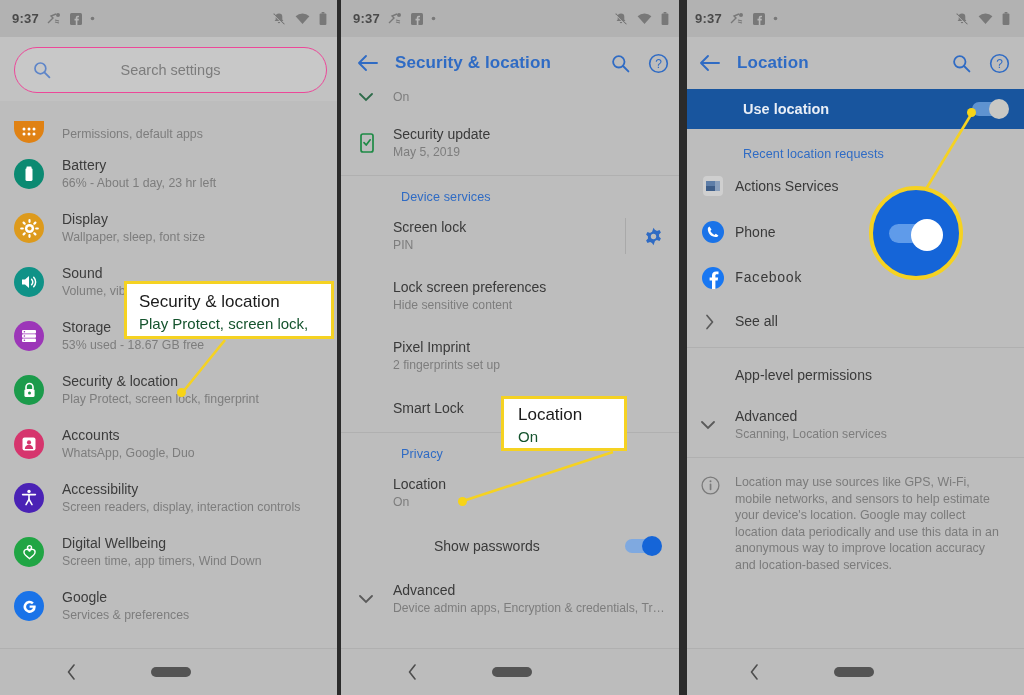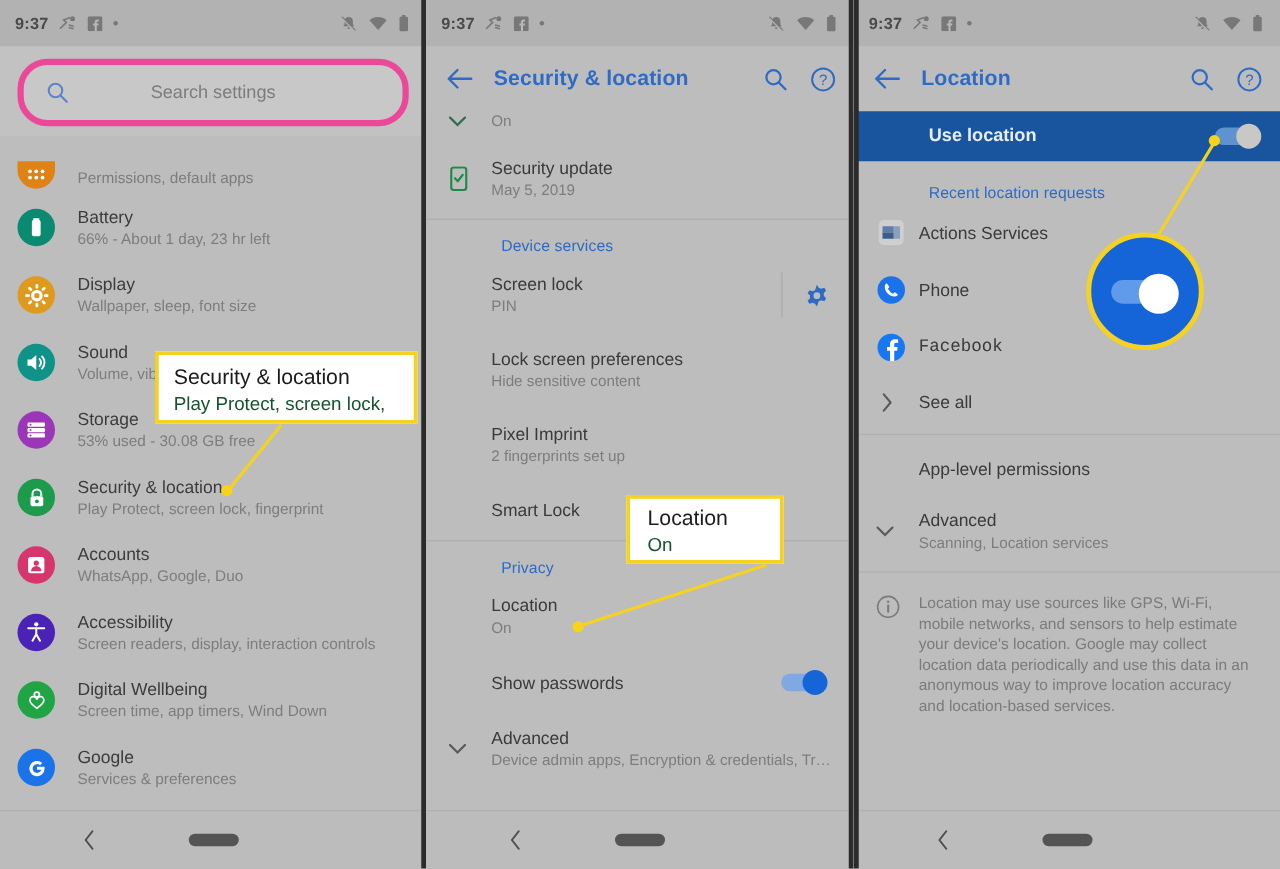--- a/index.html
+++ b/index.html
@@ -32,21 +32,21 @@
   }
   .sb-left{display:flex;align-items:center;gap:8px;}
   .sb-time{font-size:13px;color:#4a4a4a;font-weight:600;letter-spacing:.2px;}
   .sb-right{position:absolute;right:14px;top:0;height:37px;display:flex;align-items:center;gap:9px;}
   .sb-ico{display:block;opacity:.62;}
 
   
   .searchwrap{padding:10px 14px 8px 14px;background:#c2c2c2;}
   .searchbar{
     height:44px;border-radius:24px;background:#c8c8c8;
-    border:5px solid #ec4899;
+    border:1px solid #ec4899;
     display:flex;align-items:center;position:relative;
   }
   .searchbar .s-ico{position:absolute;left:18px;top:50%;transform:translateY(-50%);opacity:.75;}
   .searchbar .s-txt{
     width:100%;text-align:center;color:#7c7c7c;font-size:14.5px;
   }
 
   
   .list{position:relative;}
   .row{
@@ -268,21 +268,21 @@
               </g>
               <g fill="#9c36b8">
                 <circle cx="3.4" cy="2.7" r="0.8"></circle>
                 <circle cx="3.4" cy="7" r="0.8"></circle>
                 <circle cx="3.4" cy="11.3" r="0.8"></circle>
               </g>
             </svg>
         </div>
         <div class="tx">
           <div class="t1">Storage</div>
-          <div class="t2">53% used - 30.08 GB free</div>
+          <div class="t2">53% used - 18.67 GB free</div>
         </div>
       </div>
 
       <div class="row">
         <div class="ic" style="background:#1b9b4b;">
           <svg width="15" height="17" viewBox="0 0 15 17">
               <path d="M4 7V5a3.5 3.5 0 0 1 7 0v2" stroke="#fff" stroke-width="1.6" fill="none"></path>
               <rect x="2.4" y="7" width="10.2" height="8" rx="1.6" fill="#fff"></rect>
               <circle cx="7.5" cy="11" r="1.5" fill="#1b9b4b"></circle>
             </svg>
@@ -491,21 +491,21 @@
     <div class="sechead">Privacy</div>
 
     <div class="srow" style="padding-top:12px;padding-bottom:12px;">
       <div class="lead"></div>
       <div class="body">
         <div class="h">Location</div>
         <div class="s">On</div>
       </div>
     </div>
 
-    <div class="srow" style="padding-top:12px;padding-bottom:12px;">
+    <div class="srow" style="padding-top:12px;padding-bottom:12px;gap:41px;">
       <div class="lead"></div>
       <div class="body">
         <div class="h">Show passwords</div>
       </div>
       <div class="tg blue" style="margin-right:4px;">
         <div class="track"></div>
         <div class="knob"></div>
       </div>
     </div>
 

